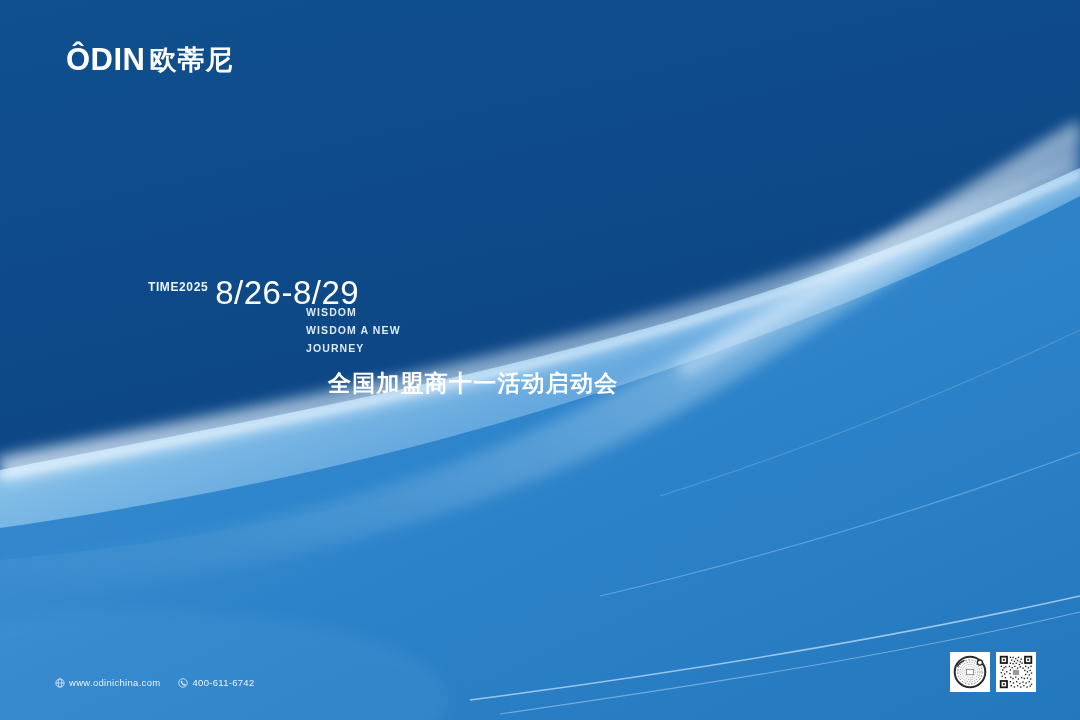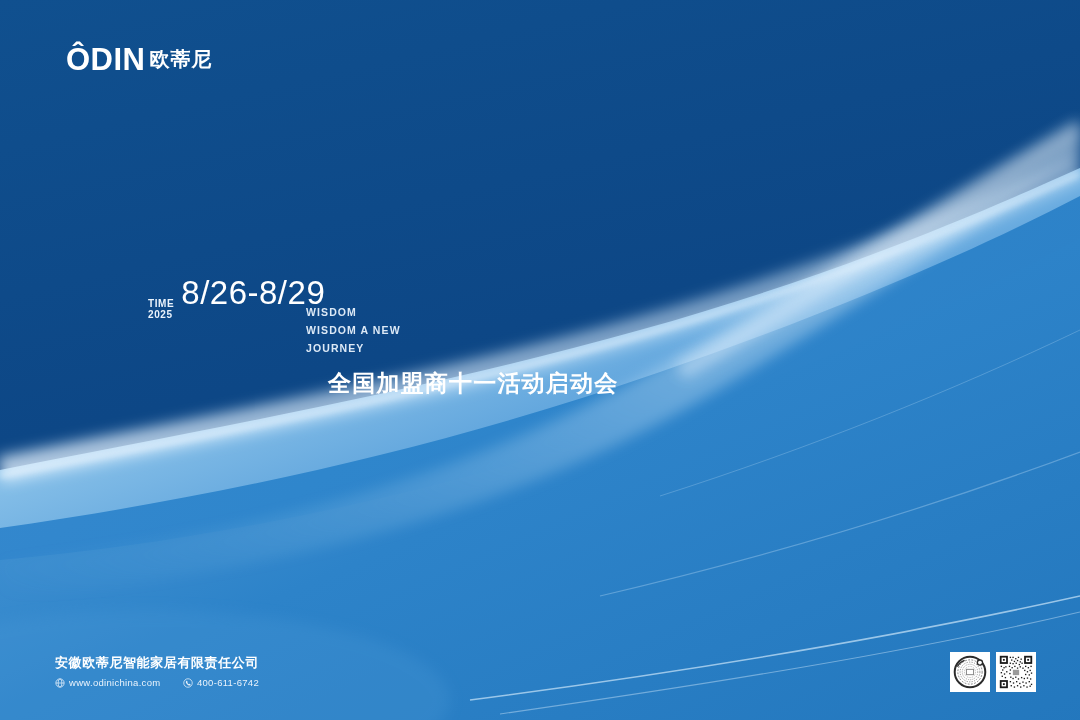--- a/index.html
+++ b/index.html
@@ -41,21 +41,21 @@
     color: #ffffff;
   }
   .logo-odin {
     font-size: 31px;
     font-weight: 700;
     letter-spacing: 0.5px;
     line-height: 1;
     font-family: "Liberation Sans", "DejaVu Sans", sans-serif;
   }
   .logo-cn {
-    font-size: 20px;
+    font-size: 27px;
     font-weight: 700;
     letter-spacing: 1px;
     line-height: 1;
     padding-bottom: 1px;
     font-family: "DejaVu Sans", "Liberation Sans", sans-serif;
   }
 
   
   .headline {
     position: absolute;
@@ -76,28 +76,26 @@
     position: absolute;
     left: 148px;
     top: 276px;
     display: flex;
     align-items: flex-start;
     gap: 7px;
     color: #ffffff;
   }
   .time-label {
     display: flex;
-    flex-direction: column;
-    font-size: 10px;
+    font-size: 12px;
     font-weight: 700;
     letter-spacing: 0.6px;
     line-height: 11px;
     padding-top: 6px;
     color: #eaf3fc;
-    margin-top: 16px;
   }
   .date-range {
     font-size: 33px;
     font-weight: 400;
     letter-spacing: 0.5px;
     line-height: 34px;
     color: #ffffff;
     font-family: "Liberation Sans", "DejaVu Sans", sans-serif;
   }
 
@@ -282,21 +280,20 @@
     <div>WISDOM</div>
     <div>WISDOM A NEW</div>
     <div>JOURNEY</div>
   </div>
 
   <div class="subtitle">
     <div>全国加盟商十一活动启动会</div>
   </div>
 
   <div class="footer">
-    <div class="footer-company">安徽欧蒂尼智能家居有限责任公司</div>
     <div class="footer-contact">
       <span class="contact-item">
         <span class="mini-icon">
           <svg viewBox="0 0 16 16">
             <circle cx="8" cy="8" r="6.6" fill="none" stroke="#eaf3fc" stroke-width="1.3"></circle>
             <ellipse cx="8" cy="8" rx="3" ry="6.6" fill="none" stroke="#eaf3fc" stroke-width="1.1"></ellipse>
             <path d="M1.6 8 H14.4" stroke="#eaf3fc" stroke-width="1.1"></path>
           </svg>
         </span>
         <span>www.odinichina.com</span>

